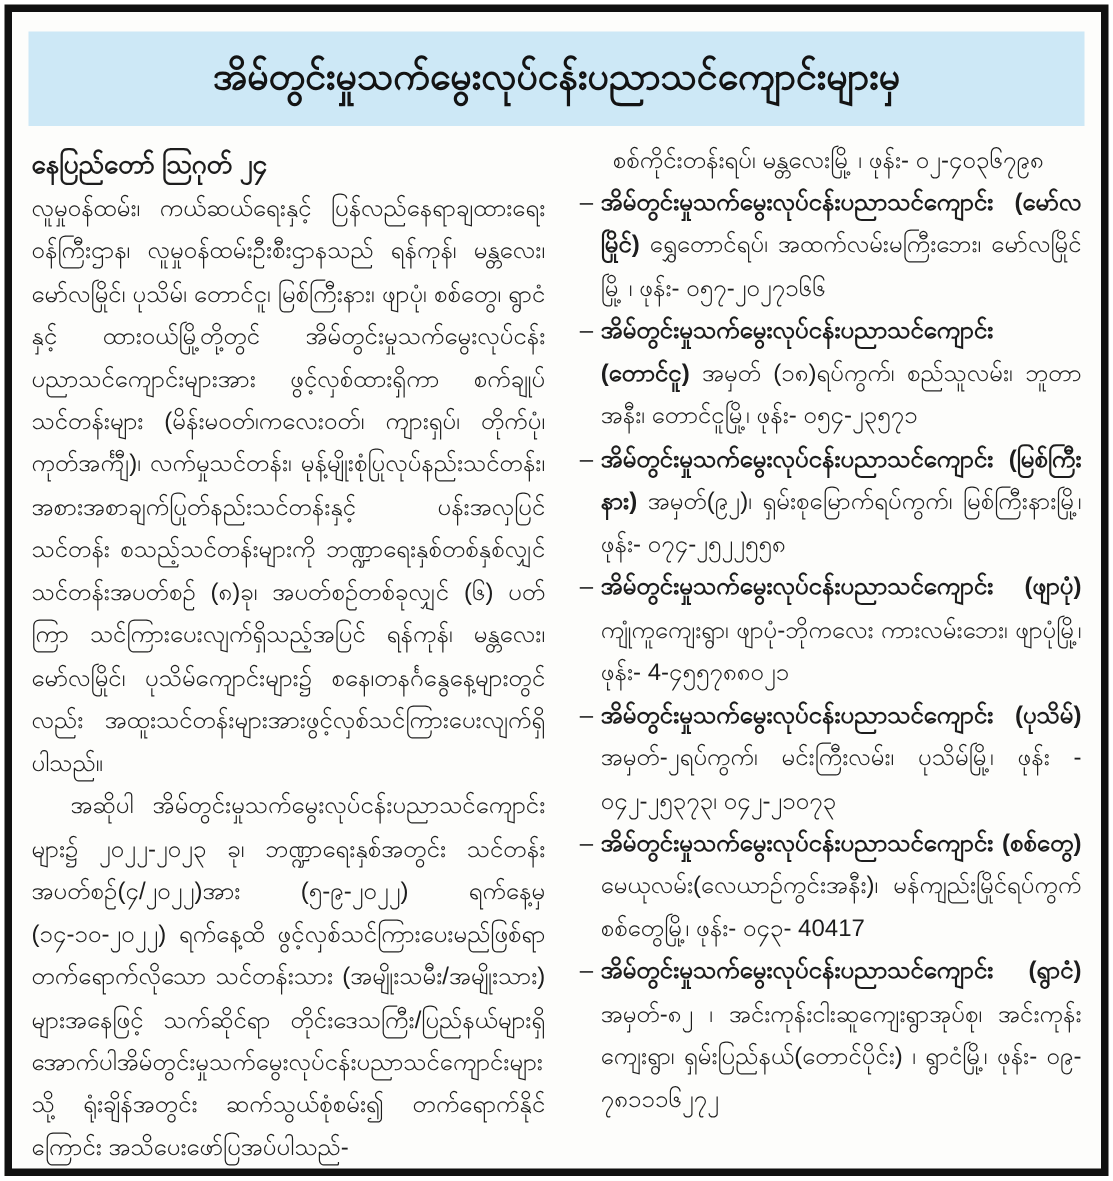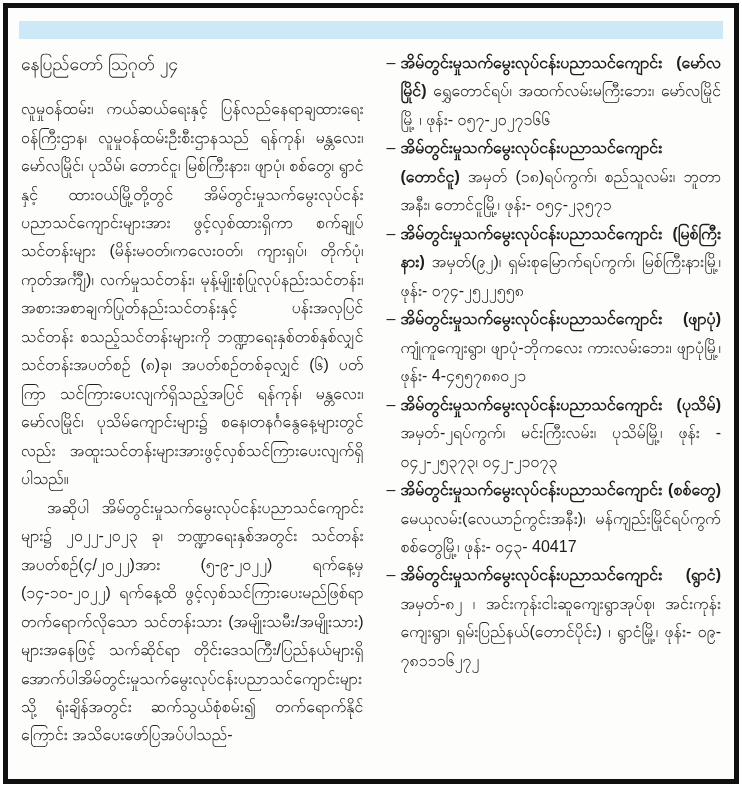--- a/index.html
+++ b/index.html
@@ -38,23 +38,23 @@
     display: flex;
     gap: 15px;
     padding: 2px 13px 0 13px;
     color: #1d1d1d;
     font-size: 16px;
     line-height: 1.78;
     text-align: justify;
   }
   .col { flex: 1 1 0; min-width: 0; }
   .dateline {
-    font-weight: normal;
+    font-weight: bold;
     font-size: 17.5px;
-    margin-bottom: 15px;
+    margin-bottom: 1px;
   }
   .para { margin: 0; }
   .para.indented { text-indent: 26px; }
   .school-item { display: flex; }
   .school-item .dash {
     flex: 0 0 22px;
     text-align: left;
     padding-left: 8px;
     box-sizing: border-box;
   }
@@ -63,32 +63,34 @@
   .school-address { }
   .continuation { padding-left: 30px; }
 </style>
 </head>
 <body>
 
 <div class="page">
   <div class="frame">
 
     <div class="header-box">
+      <span class="t-line">အိမ်တွင်းမှုသက်မွေးလုပ်ငန်းပညာသင်ကျောင်းများမှ</span>
     </div>
 
     <div class="body-area">
 
       <div class="col">
         <div class="dateline">နေပြည်တော်  ဩဂုတ်  ၂၄</div>
         <p class="para">လူမှုဝန်ထမ်း၊ ကယ်ဆယ်ရေးနှင့် ပြန်လည်နေရာချထားရေးဝန်ကြီးဌာန၊ လူမှုဝန်ထမ်းဦးစီးဌာနသည် ရန်ကုန်၊ မန္တလေး၊ မော်လမြိုင်၊ ပုသိမ်၊ တောင်ငူ၊ မြစ်ကြီးနား၊ ဖျာပုံ၊ စစ်တွေ၊ ရွာငံနှင့် ထားဝယ်မြို့တို့တွင် အိမ်တွင်းမှုသက်မွေးလုပ်ငန်းပညာသင်ကျောင်းများအား ဖွင့်လှစ်ထားရှိကာ စက်ချုပ်သင်တန်းများ (မိန်းမဝတ်၊ကလေးဝတ်၊ ကျားရှပ်၊ တိုက်ပုံ၊ ကုတ်အင်္ကျီ)၊ လက်မှုသင်တန်း၊ မုန့်မျိုးစုံပြုလုပ်နည်းသင်တန်း၊ အစားအစာချက်ပြုတ်နည်းသင်တန်းနှင့် ပန်းအလှပြင်သင်တန်း စသည့်သင်တန်းများကို ဘဏ္ဍာရေးနှစ်တစ်နှစ်လျှင် သင်တန်းအပတ်စဉ် (၈)ခု၊ အပတ်စဉ်တစ်ခုလျှင် (၆) ပတ်ကြာ သင်ကြားပေးလျက်ရှိသည့်အပြင် ရန်ကုန်၊ မန္တလေး၊ မော်လမြိုင်၊ ပုသိမ်ကျောင်းများ၌ စနေ၊တနင်္ဂနွေနေ့များတွင်လည်း အထူးသင်တန်းများအားဖွင့်လှစ်သင်ကြားပေးလျက်ရှိပါသည်။</p>
         <p class="para indented">အဆိုပါ အိမ်တွင်းမှုသက်မွေးလုပ်ငန်းပညာသင်ကျောင်းများ၌ ၂၀၂၂-၂၀၂၃ ခု၊ ဘဏ္ဍာရေးနှစ်အတွင်း သင်တန်းအပတ်စဉ်(၄/၂၀၂၂)အား (၅-၉-၂၀၂၂) ရက်နေ့မှ (၁၄-၁၀-၂၀၂၂) ရက်နေ့ထိ ဖွင့်လှစ်သင်ကြားပေးမည်ဖြစ်ရာ တက်ရောက်လိုသော သင်တန်းသား (အမျိုးသမီး/အမျိုးသား) များအနေဖြင့် သက်ဆိုင်ရာ တိုင်းဒေသကြီး/ပြည်နယ်များရှိ အောက်ပါအိမ်တွင်းမှုသက်မွေးလုပ်ငန်းပညာသင်ကျောင်းများသို့ ရုံးချိန်အတွင်း ဆက်သွယ်စုံစမ်း၍ တက်ရောက်နိုင်ကြောင်း အသိပေးဖော်ပြအပ်ပါသည်-</p>
 
       </div>
 
       <div class="col">
+        <div class="continuation">စစ်ကိုင်းတန်းရပ်၊ မန္တလေးမြို့ ၊ ဖုန်း- ၀၂-၄၀၃၆၇၉၈</div>
 
         <div class="school-item">
           <span class="dash">–</span>
           <div class="item-body">
             <span class="school-name">အိမ်တွင်းမှုသက်မွေးလုပ်ငန်းပညာသင်ကျောင်း (မော်လမြိုင်)</span>
             <span class="school-address">ရွှေတောင်ရပ်၊ အထက်လမ်းမကြီးဘေး၊ မော်လမြိုင်မြို့ ၊ ဖုန်း- ၀၅၇-၂၀၂၇၁၆၆</span>
           </div>
         </div>
 
         <div class="school-item">

